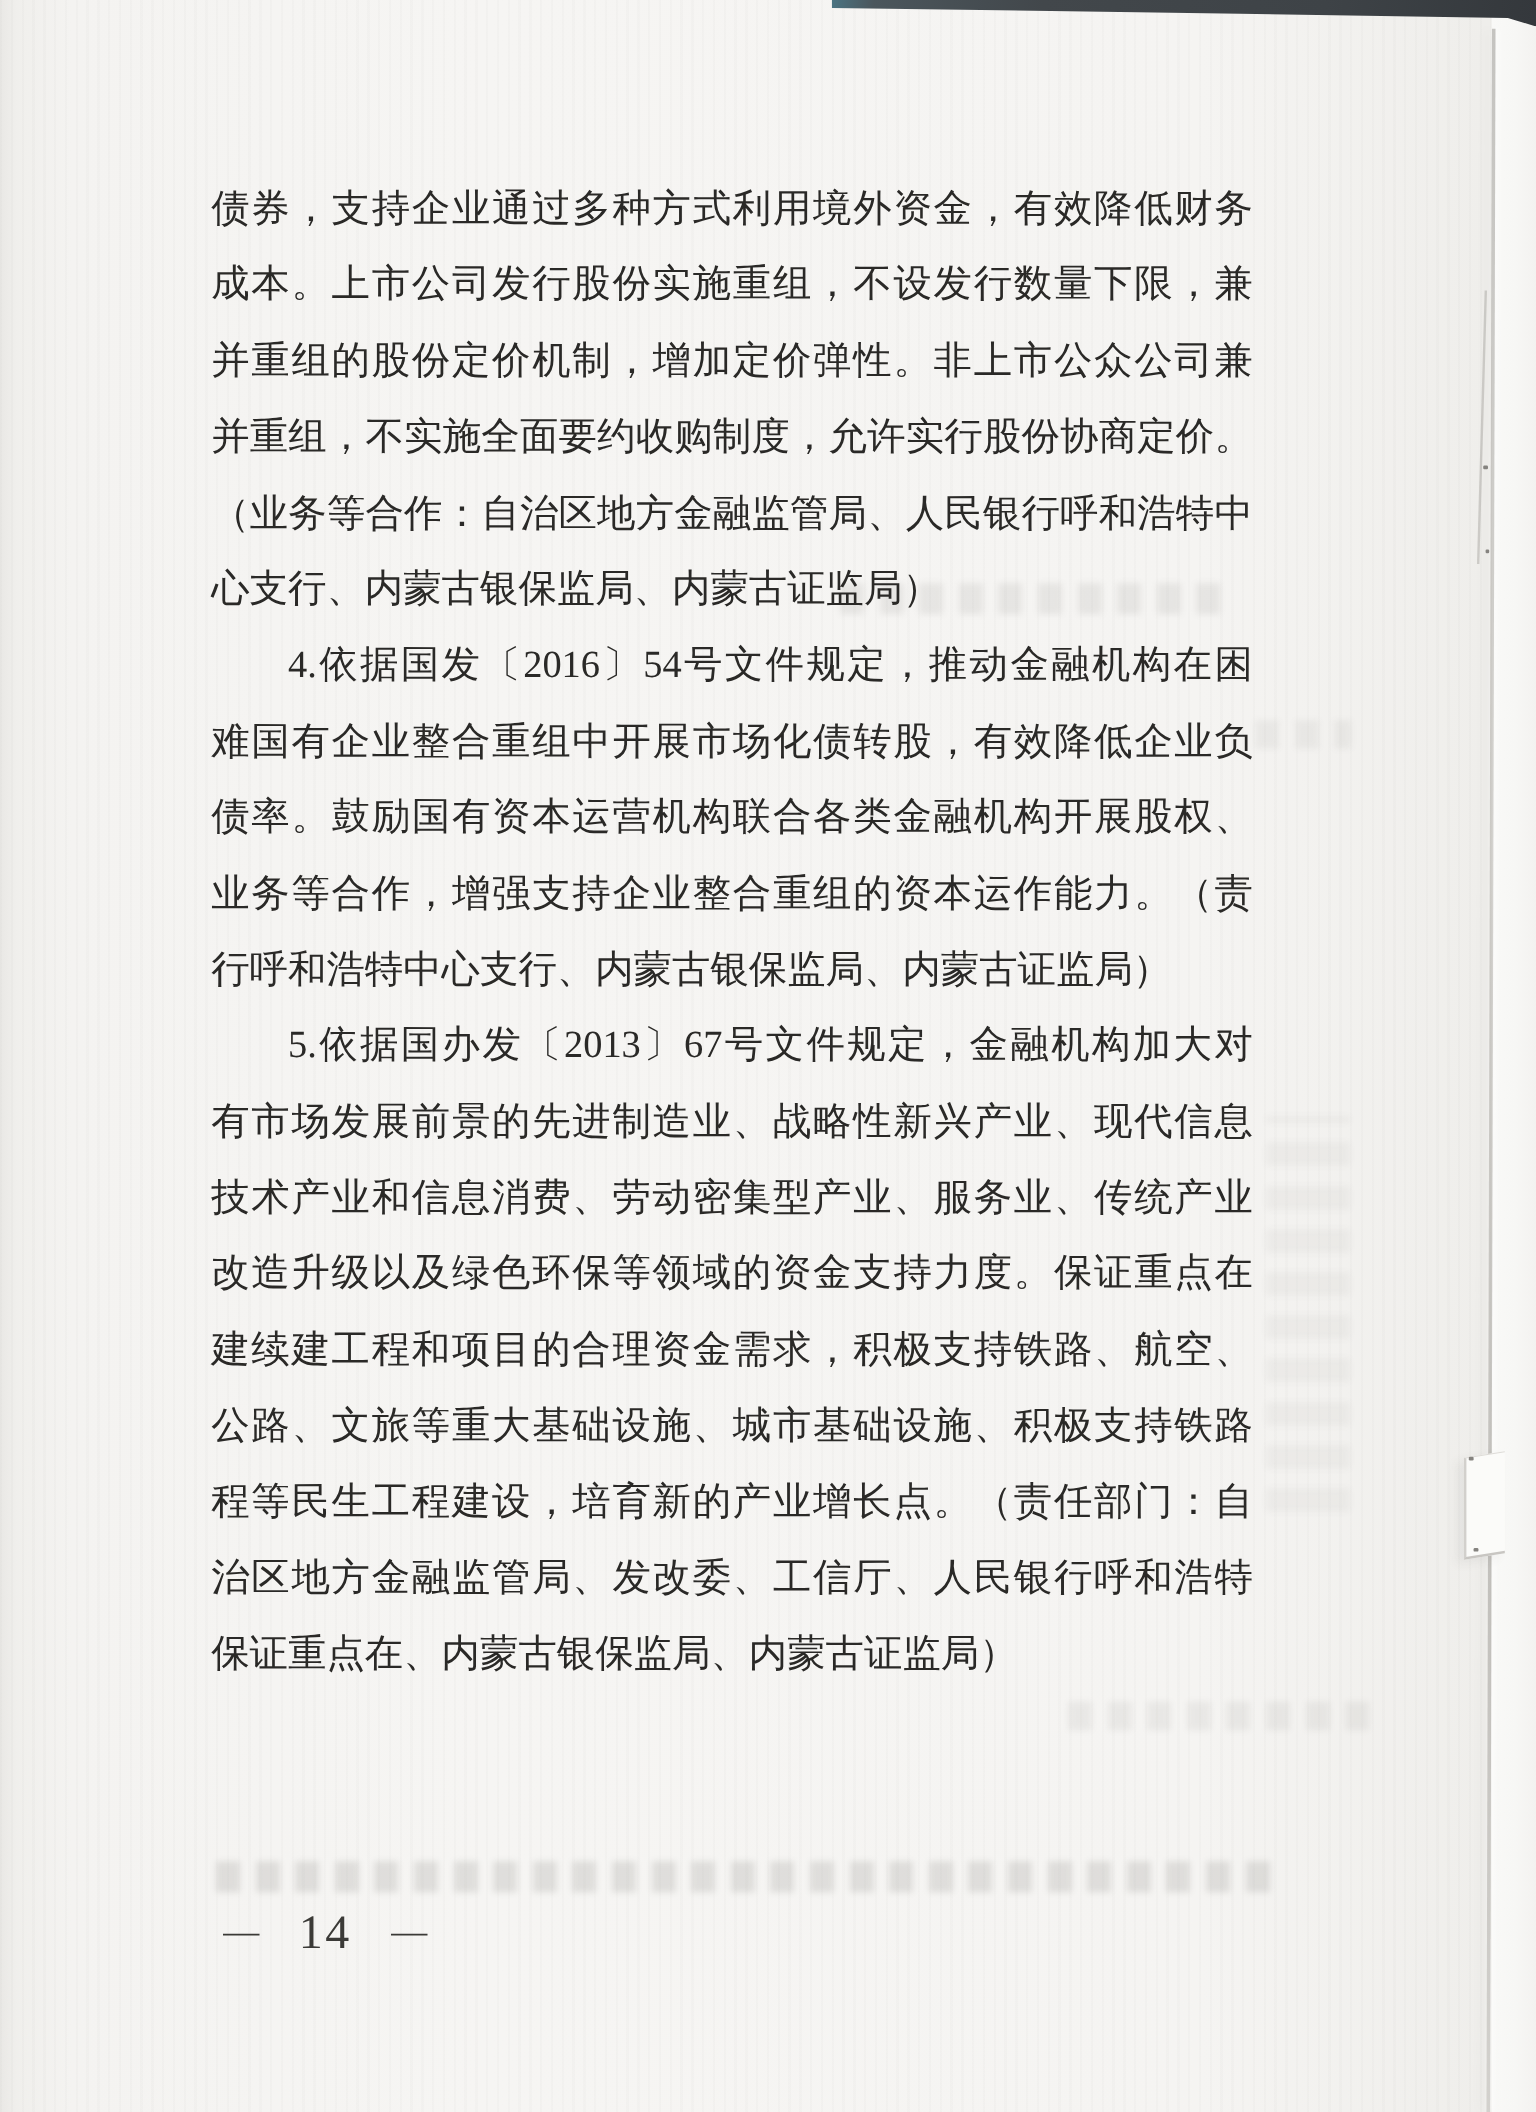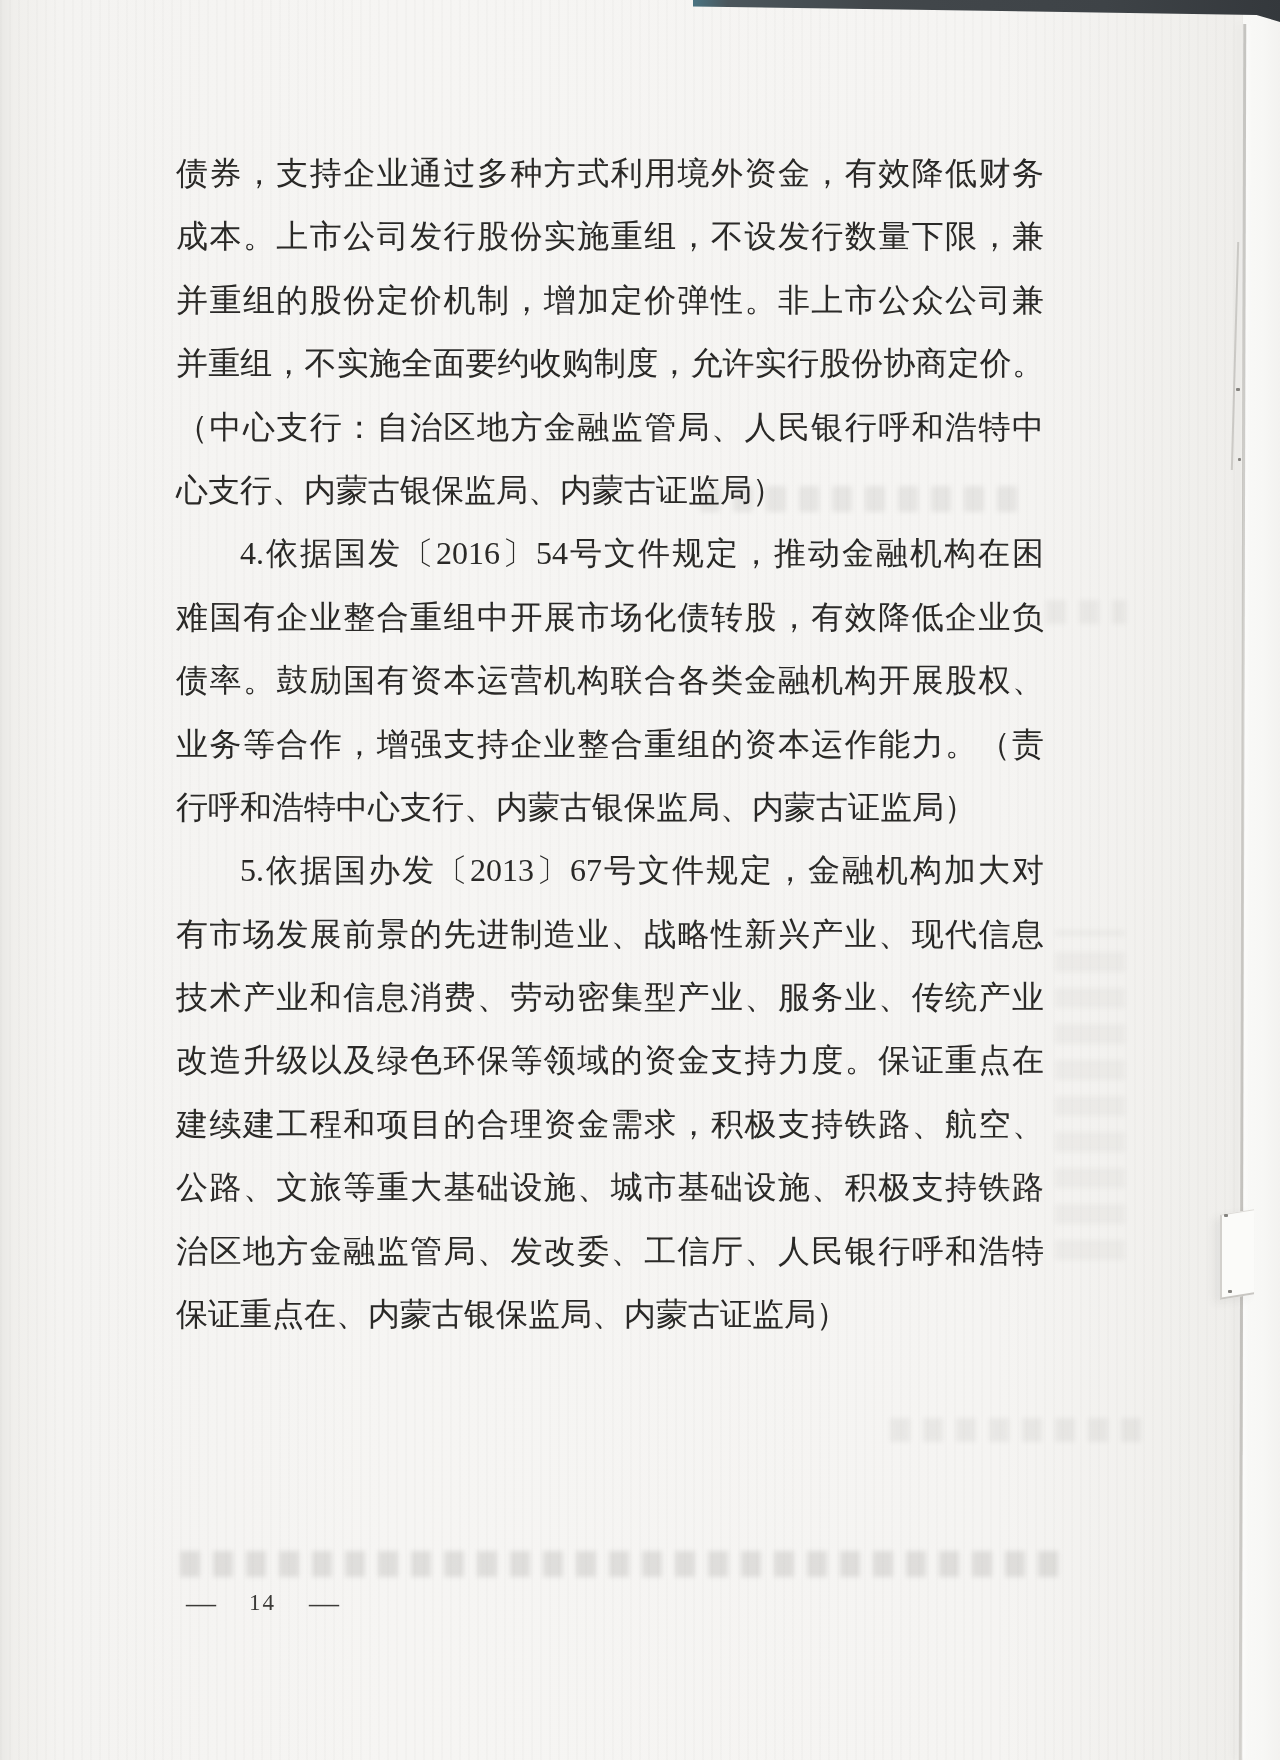--- a/index.html
+++ b/index.html
@@ -97,21 +97,21 @@
     text-align: justify;
     text-align-last: justify;
   }
   .line.indent { padding-left: 64px; }
   
   .footer {
     position: absolute; left: 186px; top: 1586px;
     display: flex; align-items: center; gap: 33px;
     color: #3b3a37; font-size: 30px;
   }
-  .footer .num { font-size: 23px; letter-spacing: 2px; }
+  .footer .num { font-size: 40px; letter-spacing: 2px; }
 </style>
 </head>
 <body>
 
 <div class="page">
   <div class="right-margin"></div>
   <div class="top-band"></div>
   <div class="fold-line"></div>
   <div class="crease-top"></div>
   <div class="notch"></div>
@@ -123,33 +123,34 @@
   <div class="ghost g2"></div>
   <div class="ghost g3"></div>
   <div class="ghost g4"></div>
   <div class="ghost g5"></div>
 
   <div class="text-block">
       <div class="line stretch">债券，支持企业通过多种方式利用境外资金，有效降低财务</div>
       <div class="line stretch">成本。上市公司发行股份实施重组，不设发行数量下限，兼</div>
       <div class="line stretch">并重组的股份定价机制，增加定价弹性。非上市公众公司兼</div>
       <div class="line stretch">并重组，不实施全面要约收购制度，允许实行股份协商定价。</div>
-      <div class="line stretch">（中心支行：自治区地方金融监管局、人民银行呼和浩特中</div>
+      <div class="line stretch">（业务等合作：自治区地方金融监管局、人民银行呼和浩特中</div>
       <div class="line">心支行、内蒙古银保监局、内蒙古证监局）</div>
       <div class="line stretch indent">4.依据国发〔2016〕54号文件规定，推动金融机构在困</div>
       <div class="line stretch">难国有企业整合重组中开展市场化债转股，有效降低企业负</div>
       <div class="line stretch">债率。鼓励国有资本运营机构联合各类金融机构开展股权、</div>
       <div class="line stretch">业务等合作，增强支持企业整合重组的资本运作能力。（责</div>
       <div class="line">行呼和浩特中心支行、内蒙古银保监局、内蒙古证监局）</div>
       <div class="line stretch indent">5.依据国办发〔2013〕67号文件规定，金融机构加大对</div>
       <div class="line stretch">有市场发展前景的先进制造业、战略性新兴产业、现代信息</div>
       <div class="line stretch">技术产业和信息消费、劳动密集型产业、服务业、传统产业</div>
       <div class="line stretch">改造升级以及绿色环保等领域的资金支持力度。保证重点在</div>
       <div class="line stretch">建续建工程和项目的合理资金需求，积极支持铁路、航空、</div>
       <div class="line stretch">公路、文旅等重大基础设施、城市基础设施、积极支持铁路</div>
+      <div class="line stretch">程等民生工程建设，培育新的产业增长点。（责任部门：自</div>
       <div class="line stretch">治区地方金融监管局、发改委、工信厅、人民银行呼和浩特</div>
       <div class="line">保证重点在、内蒙古银保监局、内蒙古证监局）</div>
     </div>
 
   <div class="footer">
     <span>—</span>
     <span class="num">14</span>
     <span>—</span>
   </div>
 </div>

